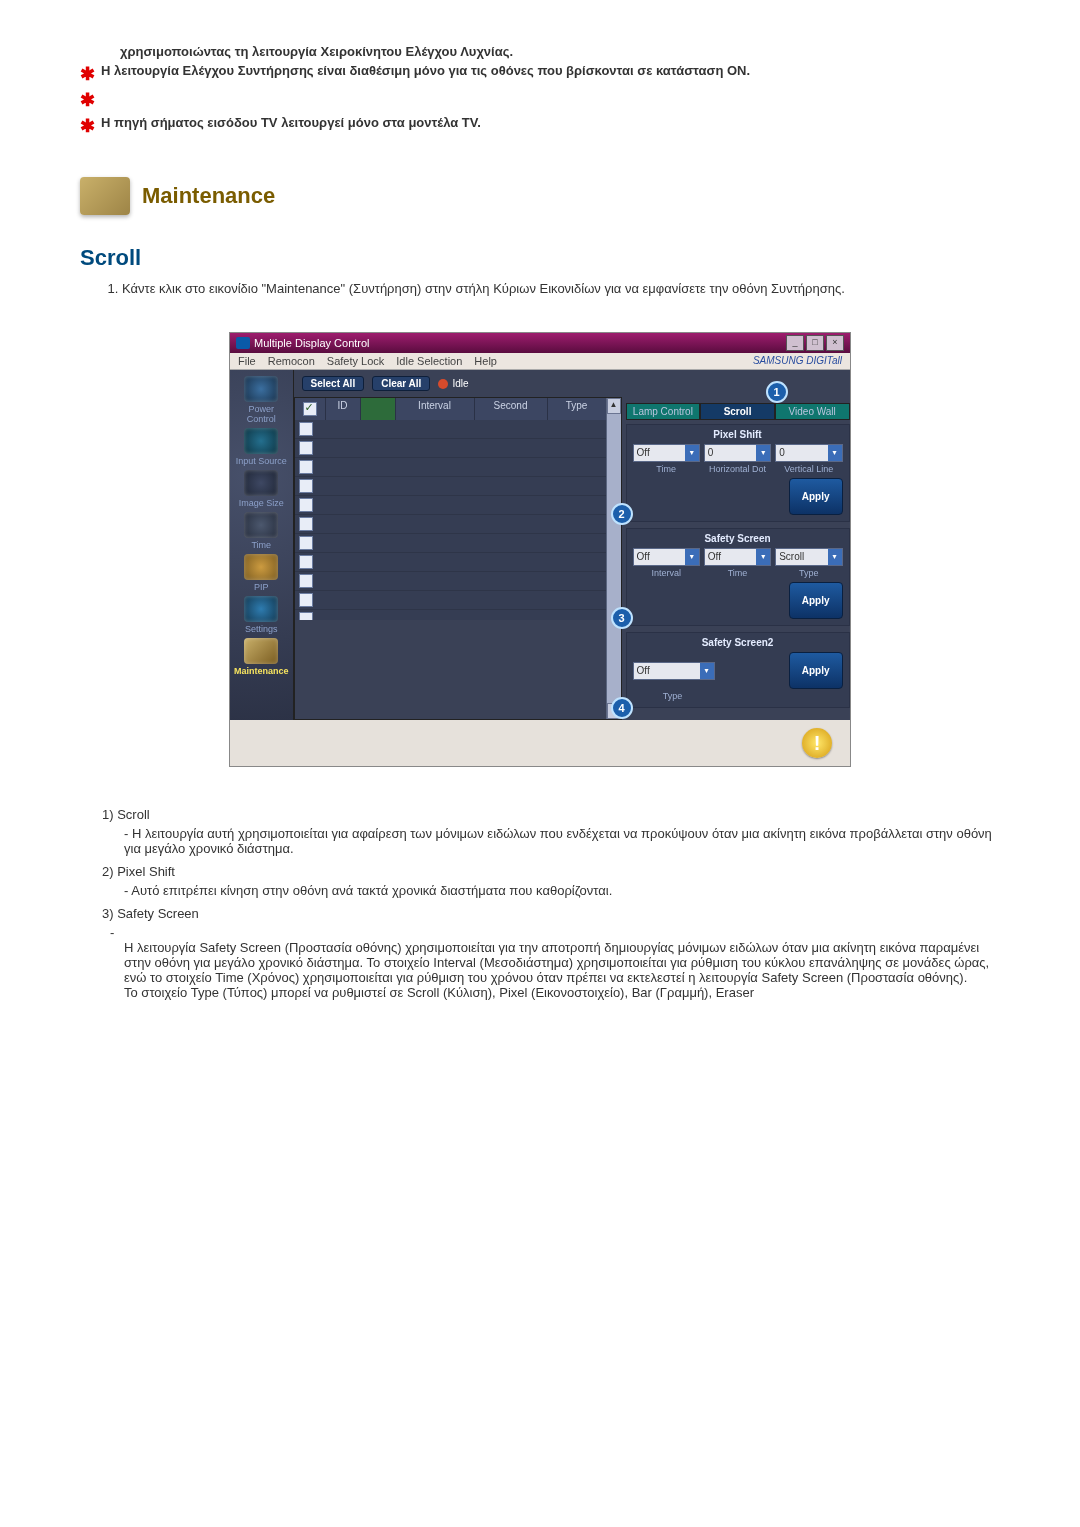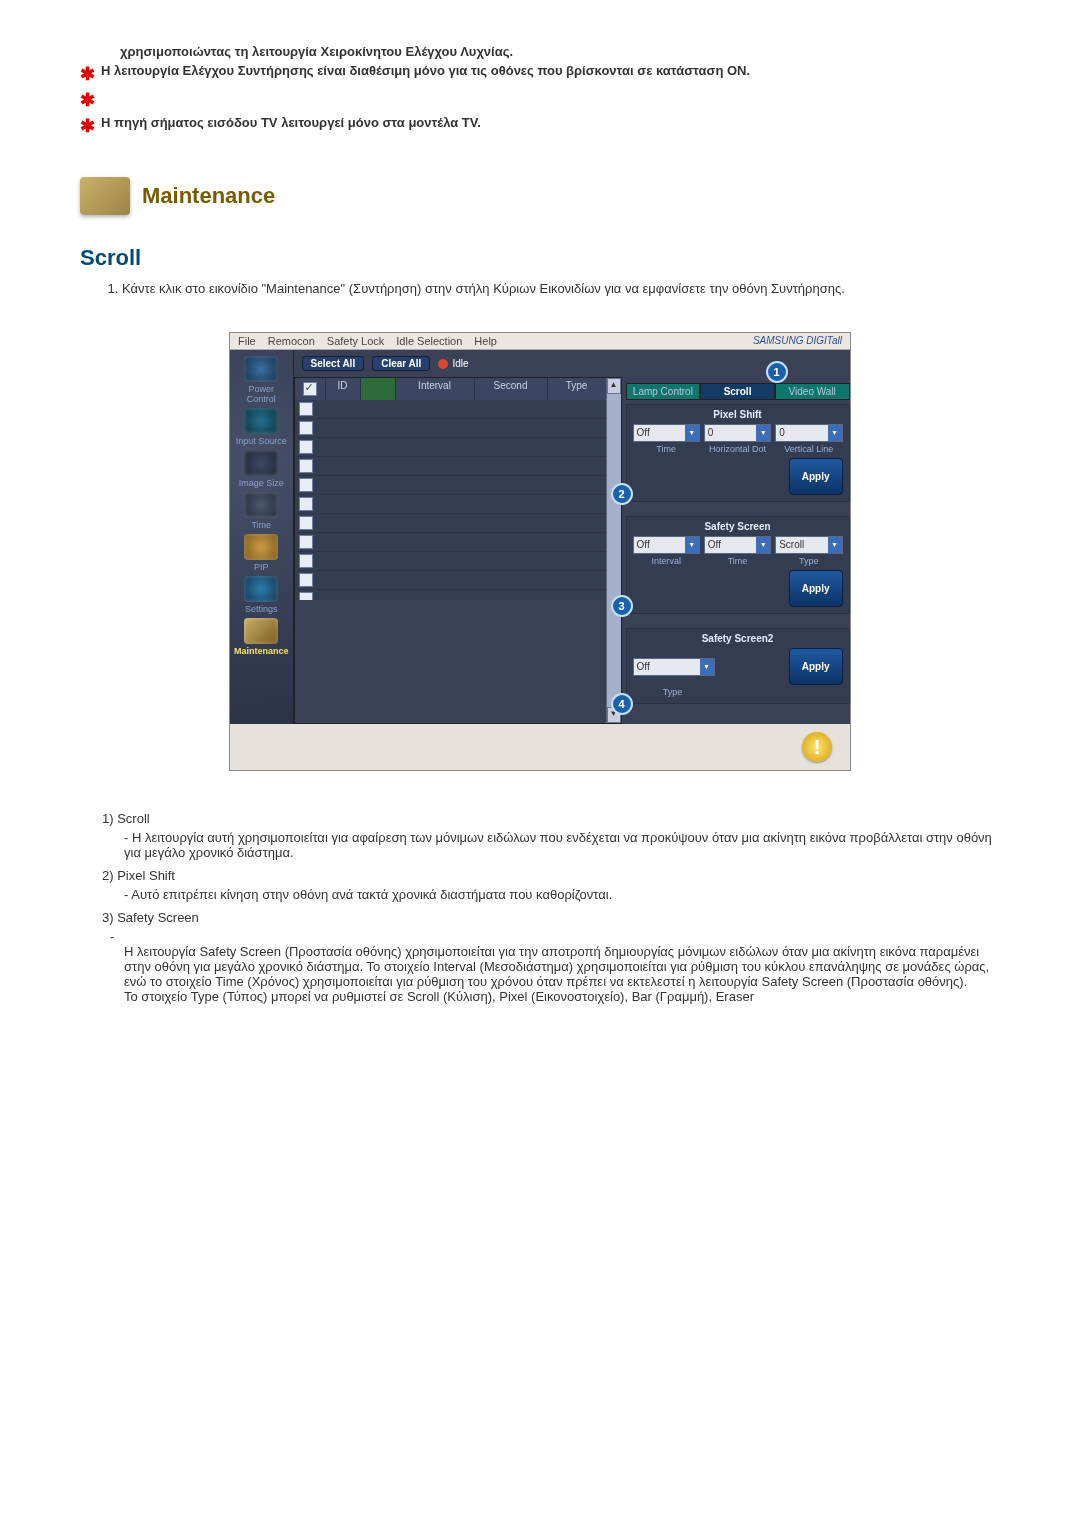--- a/index.html
+++ b/index.html
@@ -166,21 +166,21 @@
   .tab.active{ background:#143a66; color:#fff; font-weight:bold;}
   .callout{
     position:absolute;
     width:18px;height:18px;border-radius:50%;
     background:#1c5fab;border:2px solid #bfe3ff;color:#fff;
     font-size:11px;font-weight:bold;text-align:center;line-height:18px;
     z-index:5;
   }
   .panel-box{
     border:1px solid #2a3146; background:#343c52;
-    margin-bottom:14px; padding:4px 6px 6px 6px; position:relative;
+    margin-bottom:6px; padding:4px 6px 6px 6px; position:relative;
   }
   .panel-title{ text-align:center;font-size:10px;font-weight:bold;color:#e4ecff;margin-bottom:4px;}
   .ctrl-row{display:flex;gap:4px;align-items:center;}
   .ctrl-sel{
     flex:1; display:flex; background:#e6e8ef;border:1px solid #5a6888; height:16px;
     font-size:10px; color:#333;
   }
   .ctrl-sel span{flex:1;padding:0 3px;line-height:16px;}
   .ctrl-sel .dd{width:14px;background:#3b6db8;color:#fff;text-align:center;line-height:16px;font-size:8px;}
   .sublabels{display:flex;gap:4px;margin-top:2px;}
@@ -229,20 +229,31 @@
   <div class="section-title">Maintenance</div>
 </div>
 
 <h2 class="subsection">Scroll</h2>
 <ol class="steps">
   <li>Κάντε κλικ στο εικονίδιο "Maintenance" (Συντήρηση) στην στήλη Κύριων Εικονιδίων για να εμφανίσετε την οθόνη Συντήρησης.</li>
 </ol>
 
 <div class="app-window">
 
+  <div class="titlebar">
+    <div class="titlebar-left">
+      <span class="tb-icon"></span>
+      <span>Multiple Display Control</span>
+    </div>
+    <div class="tb-btns">
+      <div class="tb-btn">_</div>
+      <div class="tb-btn">□</div>
+      <div class="tb-btn">×</div>
+    </div>
+  </div>
 
   <div class="menubar">
     <div class="menubar-left">
       <span>File</span>
       <span>Remocon</span>
       <span>Safety Lock</span>
       <span>Idle Selection</span>
       <span>Help</span>
     </div>
     <div class="menubar-right">SAMSUNG DIGITall</div>

